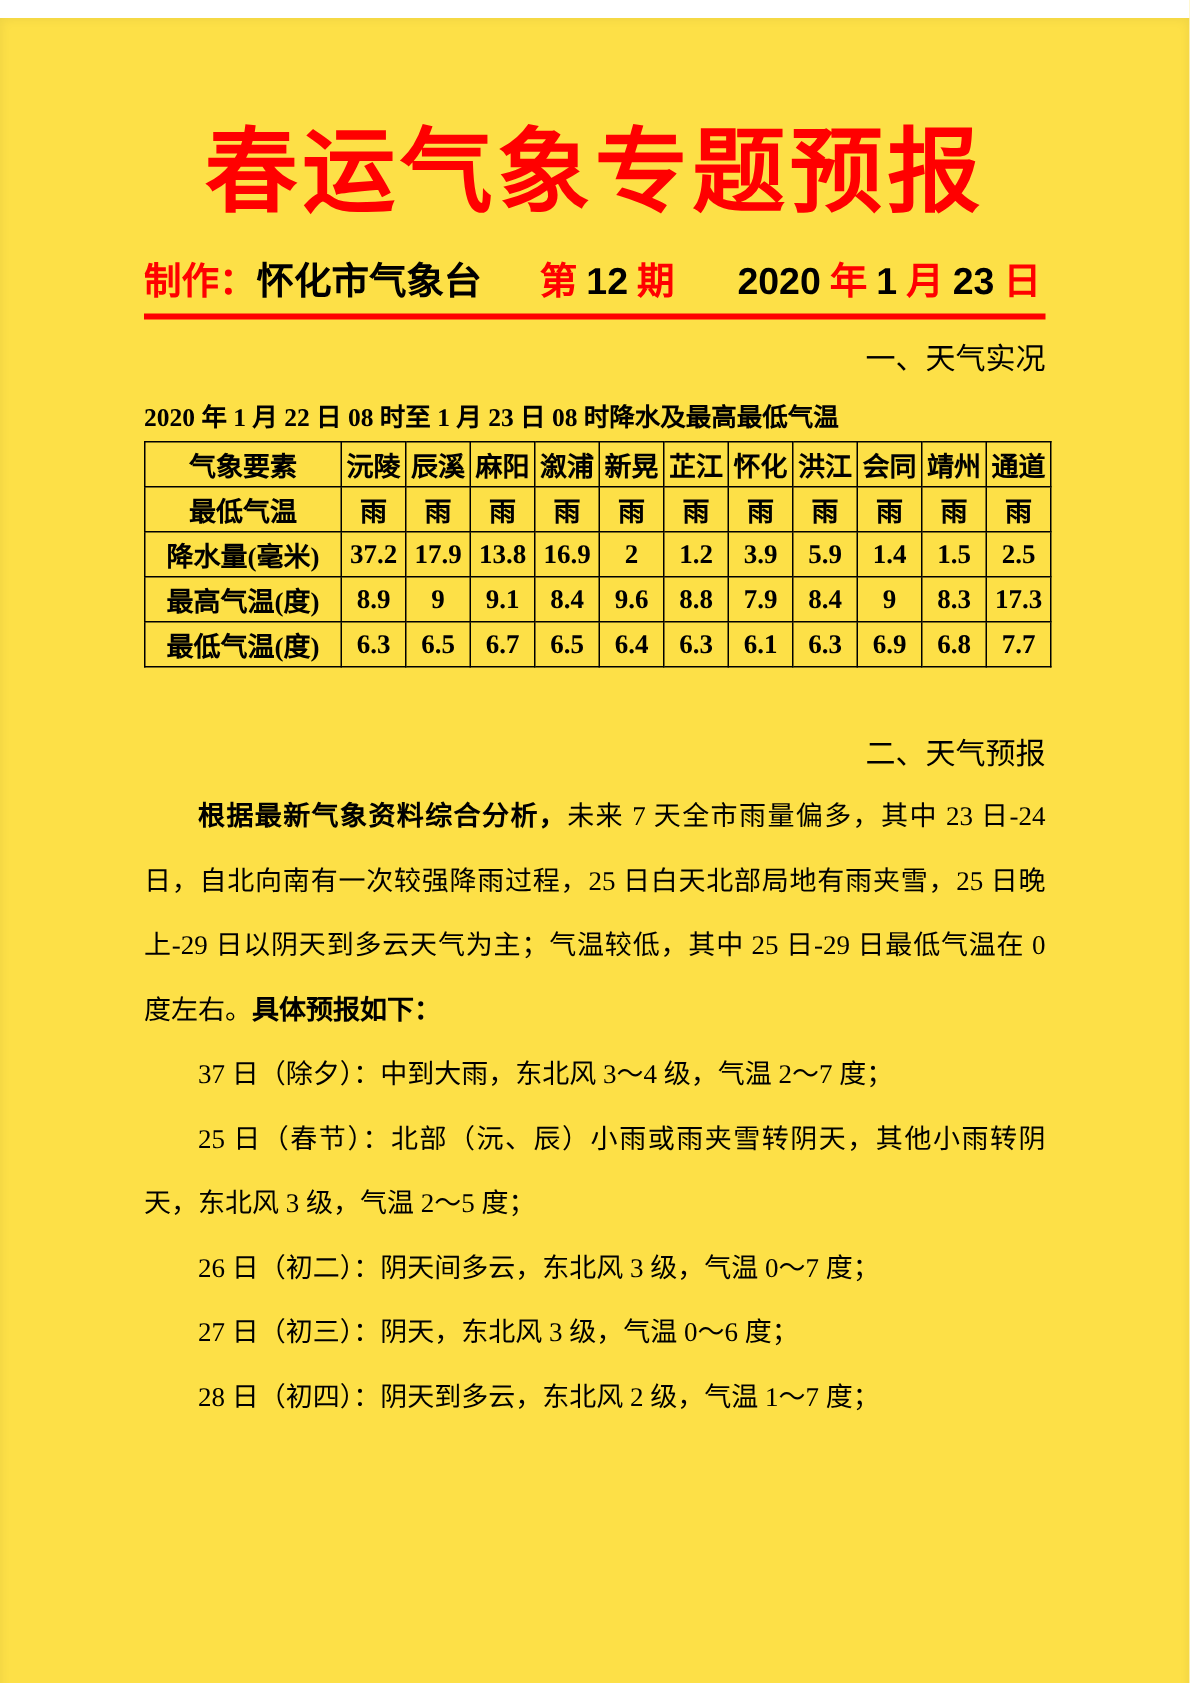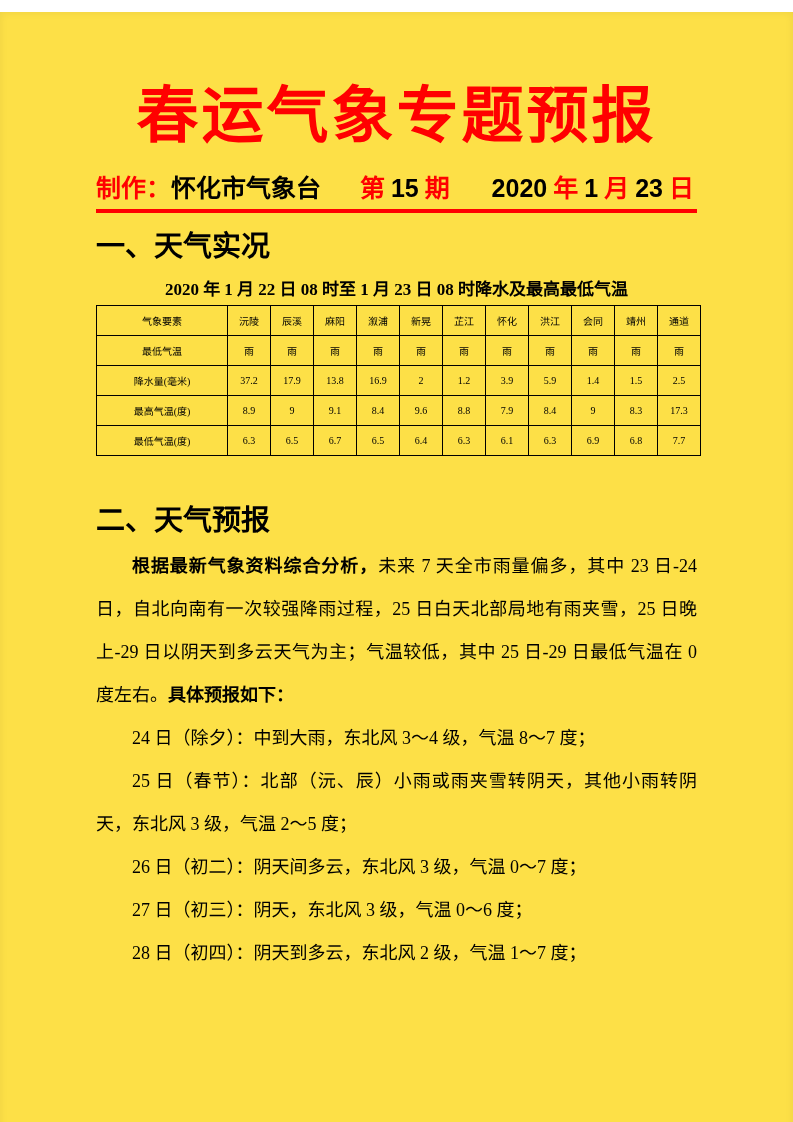--- a/index.html
+++ b/index.html
@@ -40,38 +40,40 @@
   .meta-mid span, .meta-right span { margin: 0 3px; }
   .red { color: #ff0000; }
   .red-rule {
     height: 4px;
     background: #ff0000;
     margin-top: 6px;
   }
   .section-heading {
     margin: 15px 0 0 0;
     font-family: "Liberation Sans", "DejaVu Sans", sans-serif;
-    font-weight: bold;
-    font-size: 29px;
+    font-weight: normal;
+    font-size: 20px;
     line-height: 1.25;
+    text-align: right;
   }
   .table-title {
     margin: 11px 0 5px 0;
-    text-align: center;
+    text-align: left;
     font-weight: bold;
     font-size: 17px;
     font-family: "Liberation Serif", "DejaVu Serif", serif;
   }
   table.weather {
     width: 570px;
     margin: 0 auto;
     border-collapse: collapse;
     table-layout: fixed;
-    font-size: 10px;
-    font-family: "Liberation Serif", "DejaVu Serif", serif;
+    font-size: 18px;
+    font-family: "Liberation Serif", "DejaVu Serif", serif;
+    font-weight: bold;
   }
   table.weather td {
     border: 1px solid #000000;
     height: 29px;
     text-align: center;
     vertical-align: middle;
     padding: 0 1px;
     overflow: hidden;
   }
   .sec2-heading { margin-top: 46px; }
@@ -91,21 +93,21 @@
 </style>
 </head>
 <body>
 
 <div class="page">
 
   <h1 class="doc-title">春运气象专题预报</h1>
 
   <div class="meta-row">
     <div class="meta-left"><span class="red">制作：</span><span>怀化市气象台</span></div>
-    <div class="meta-mid"><span class="red">第</span><span>15</span><span class="red">期</span></div>
+    <div class="meta-mid"><span class="red">第</span><span>12</span><span class="red">期</span></div>
     <div class="meta-right"><span>2020</span><span class="red">年</span><span>1</span><span class="red">月</span><span>23</span><span class="red">日</span></div>
   </div>
 
   <div class="red-rule"></div>
 
   <h2 class="section-heading">一、天气实况</h2>
 
   <div class="table-title">2020 年 1 月 22 日 08 时至 1 月 23 日 08 时降水及最高最低气温</div>
 
   <table class="weather">
@@ -180,19 +182,19 @@
           <td>6.8</td>
           <td>7.7</td>
         </tr>
       </tbody>
   </table>
 
   <h2 class="section-heading sec2-heading">二、天气预报</h2>
 
   <p class="body-par indent first"><span class="bold-sans">根据最新气象资料综合分析，</span><span>未来 7 天全市雨量偏多，其中 23 日-24 日，自北向南有一次较强降雨过程，25 日白天北部局地有雨夹雪，25 日晚上-29 日以阴天到多云天气为主；气温较低，其中 25 日-29 日最低气温在 0 度左右。</span><span class="bold-sans">具体预报如下：</span></p>
 
-  <p class="body-par indent">24 日（除夕）：中到大雨，东北风 3～4 级，气温 8～7 度；</p>
+  <p class="body-par indent">37 日（除夕）：中到大雨，东北风 3～4 级，气温 2～7 度；</p>
   <p class="body-par indent">25 日（春节）：北部（沅、辰）小雨或雨夹雪转阴天，其他小雨转阴天，东北风 3 级，气温 2～5 度；</p>
   <p class="body-par indent">26 日（初二）：阴天间多云，东北风 3 级，气温 0～7 度；</p>
   <p class="body-par indent">27 日（初三）：阴天，东北风 3 级，气温 0～6 度；</p>
   <p class="body-par indent">28 日（初四）：阴天到多云，东北风 2 级，气温 1～7 度；</p>
 
 </div>
 
 </body></html>

